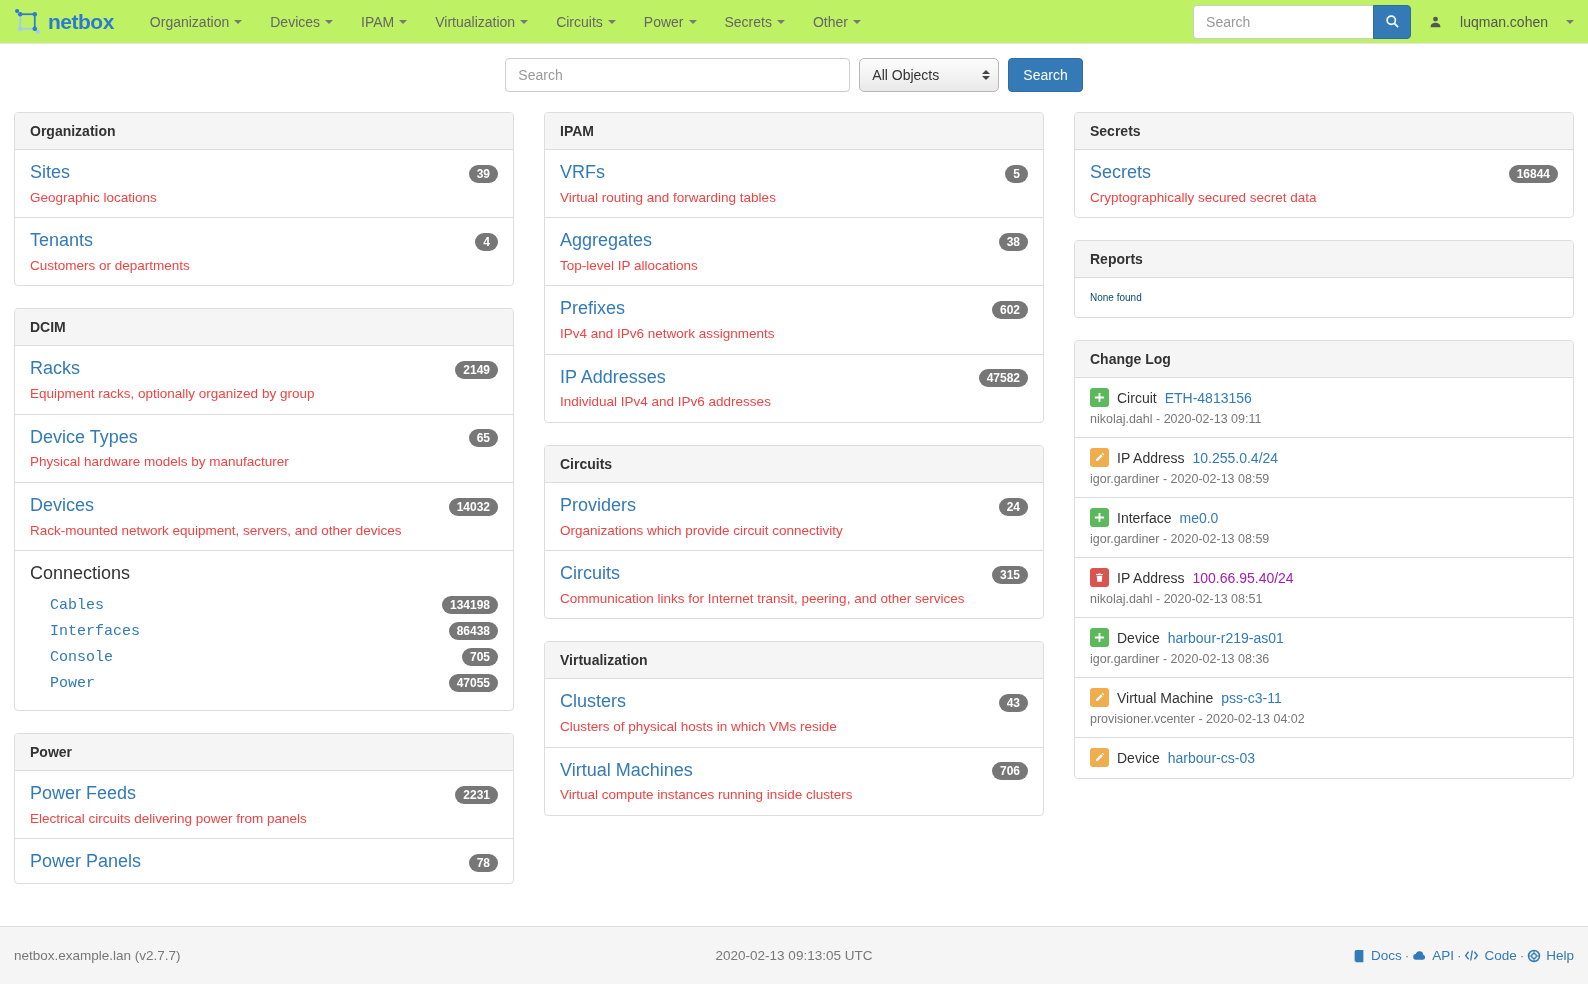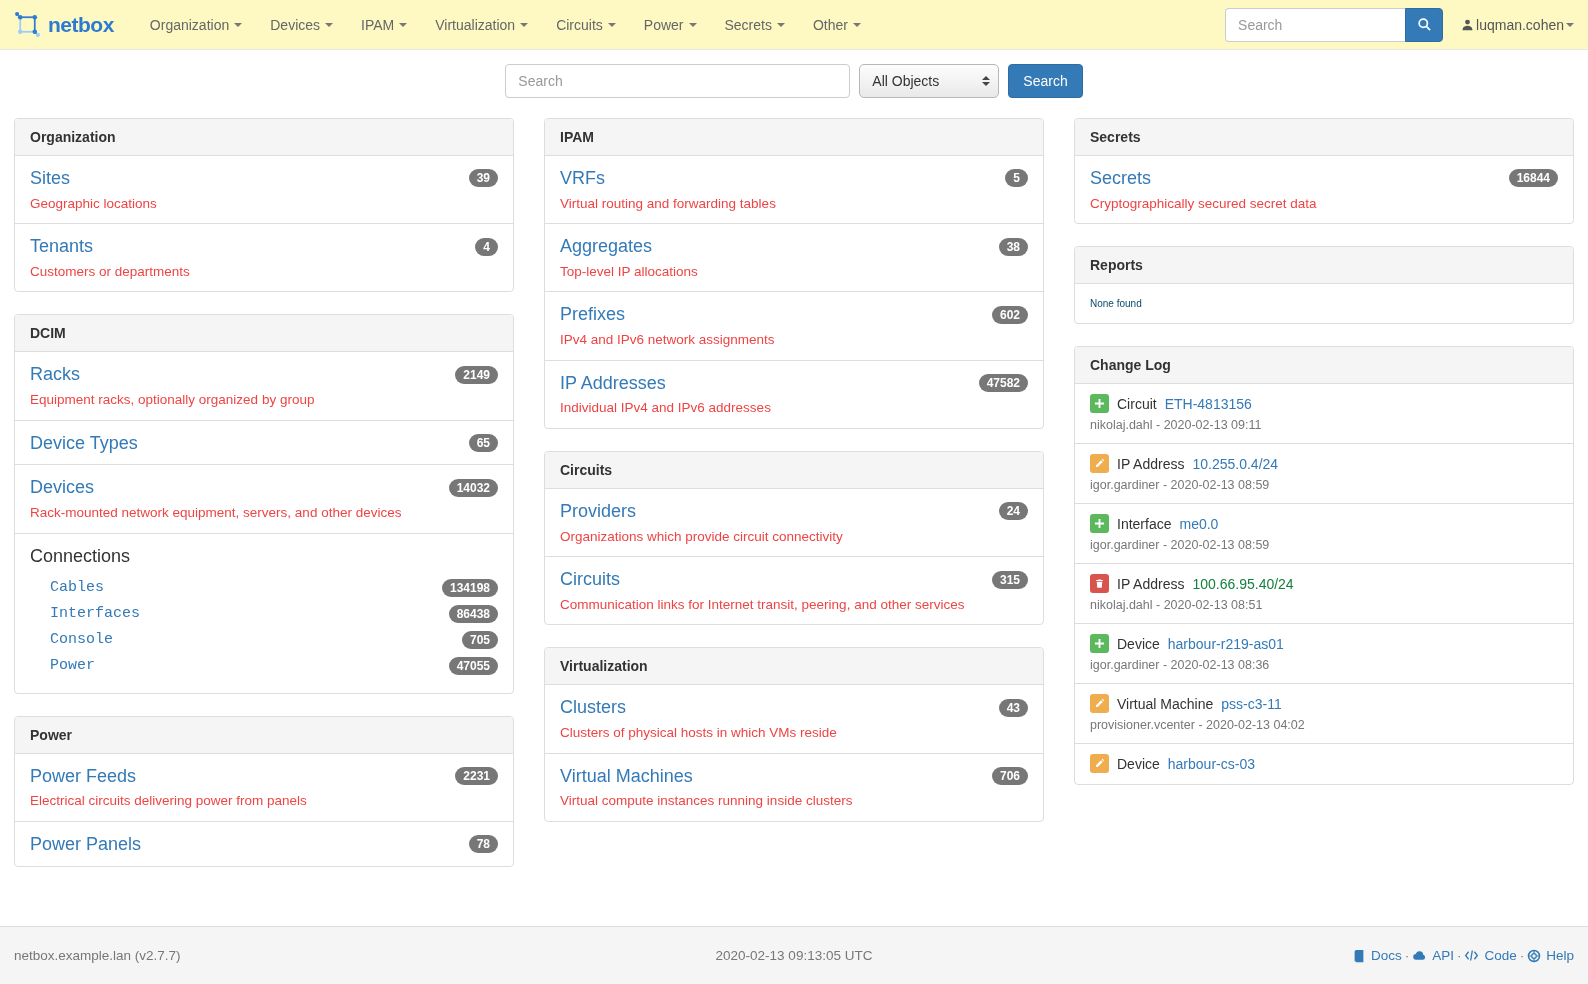--- a/index.html
+++ b/index.html
@@ -7,21 +7,21 @@
   body {
     font-family:"Liberation Sans","DejaVu Sans",sans-serif;
     background:#ffffff; color:#333;
     display:flex; flex-direction:column; min-height:100vh;
     font-size:14px;
   }
   a { text-decoration:none; color:#337ab7; }
 
   
   .navbar {
-    height:50px; background:#fef9c3; border-bottom:1px solid #e7e7e7;
+    height:44px; background:#bef264; border-bottom:1px solid #e7e7e7;
     display:flex; align-items:center; padding:0 14px; flex-shrink:0;
   }
   .brand { display:flex; align-items:center; gap:7px; margin-right:22px; }
   .brand-name { font-size:21px; font-weight:bold; color:#2c7bd2; letter-spacing:-0.5px; }
   .nav-menus { display:flex; align-items:center; }
   .nav-item {
     color:#666; padding:15px 14px; font-size:14px; cursor:pointer;
     display:flex; align-items:center; gap:5px; white-space:nowrap;
   }
   .caret {
@@ -34,21 +34,21 @@
   .nav-search input {
     width:180px; height:34px; border:1px solid #ccc; border-right:none;
     border-radius:4px 0 0 4px; padding:6px 12px; font-size:14px; outline:none;
     font-family:inherit; color:#333;
   }
   .nav-search input::placeholder { color:#999; }
   .nav-search button {
     width:38px; height:34px; background:#337ab7; border:1px solid #2e6da4;
     border-radius:0 4px 4px 0; cursor:pointer; display:flex; align-items:center; justify-content:center;
   }
-  .user-menu { display:flex; align-items:center; gap:2px; color:#555; font-size:14px; cursor:pointer; }
+  .user-menu { display:flex; align-items:center; gap:18px; color:#555; font-size:14px; cursor:pointer; }
 
   
   .search-row {
     display:flex; justify-content:center; align-items:center; gap:9px;
     margin:14px 0 20px;
   }
   .search-row input {
     width:345px; height:34px; border:1px solid #ccc; border-radius:4px;
     padding:6px 12px; font-size:14px; outline:none; font-family:inherit; color:#333;
   }
@@ -70,21 +70,21 @@
   
   .container { display:flex; gap:30px; padding:0 14px; align-items:flex-start; }
   .col { flex:1 1 0; min-width:0; }
   .panel { border:1px solid #ddd; border-radius:4px; margin-bottom:22px; background:#fff; }
   .panel-heading {
     background:#f5f5f5; padding:10px 15px; font-weight:bold; font-size:14px; color:#333;
     border-bottom:1px solid #ddd; border-radius:3px 3px 0 0;
   }
   .lg-item { padding:12px 15px 11px; }
   .lg-item + .lg-item, .lg-item + .lg-connections, .cl-row + .cl-row { border-top:1px solid #ddd; }
-  .lg-line { display:flex; align-items:center; }
+  .lg-line { display:flex; align-items:flex-end; }
   .lg-title { font-size:18px; font-weight:500; color:#337ab7; line-height:1.15; }
   .badge {
     margin-left:auto; background:#777; color:#fff; font-size:12px; font-weight:bold;
     padding:3px 8px; border-radius:10px; line-height:1; min-width:10px; text-align:center;
   }
   .lg-desc { color:#ef4444; font-size:13.5px; margin-top:6px; line-height:1.3; }
 
   .lg-connections { padding:12px 15px 14px; }
   .conn-title { font-size:18px; font-weight:500; color:#333; margin-bottom:8px; }
   .conn-row { display:flex; align-items:center; padding:4px 0 4px 20px; }
@@ -96,21 +96,21 @@
   .cl-row { padding:10px 15px 11px; }
   .cl-line { display:flex; align-items:center; gap:8px; font-size:14px; color:#333; }
   .cl-badge {
     width:19px; height:19px; border-radius:3px; flex-shrink:0;
     display:inline-flex; align-items:center; justify-content:center;
   }
   .cl-badge.create { background:#5cb85c; }
   .cl-badge.update { background:#f0ad4e; }
   .cl-badge.delete { background:#d9534f; }
   .cl-obj { color:#337ab7; }
-  .cl-obj.plain { color:#15803d; }
+  .cl-obj.plain { color:#a21caf; }
   .cl-meta { margin-top:5px; color:#777; font-size:12.5px; }
   .cl-meta:empty { display:none; }
 
   
   .footer {
     margin-top:auto; background:#f5f5f5; border-top:1px solid #ddd;
     padding:21px 14px; display:flex; align-items:center; color:#777; font-size:13.5px;
   }
   .footer-left { flex:1; }
   .footer-center { flex:1; text-align:center; }
@@ -245,20 +245,21 @@
           <a href="#" class="lg-title">Racks</a>
           <span class="badge">2149</span>
         </div>
         <div class="lg-desc">Equipment racks, optionally organized by group</div>
       </div>
       <div class="lg-item">
         <div class="lg-line">
           <a href="#" class="lg-title">Device Types</a>
           <span class="badge">65</span>
         </div>
+        <div class="lg-desc">Physical hardware models by manufacturer</div>
       </div>
       <div class="lg-item">
         <div class="lg-line">
           <a href="#" class="lg-title">Devices</a>
           <span class="badge">14032</span>
         </div>
         <div class="lg-desc">Rack-mounted network equipment, servers, and other devices</div>
       </div>
       <div class="lg-connections">
         <div class="conn-title">Connections</div>

